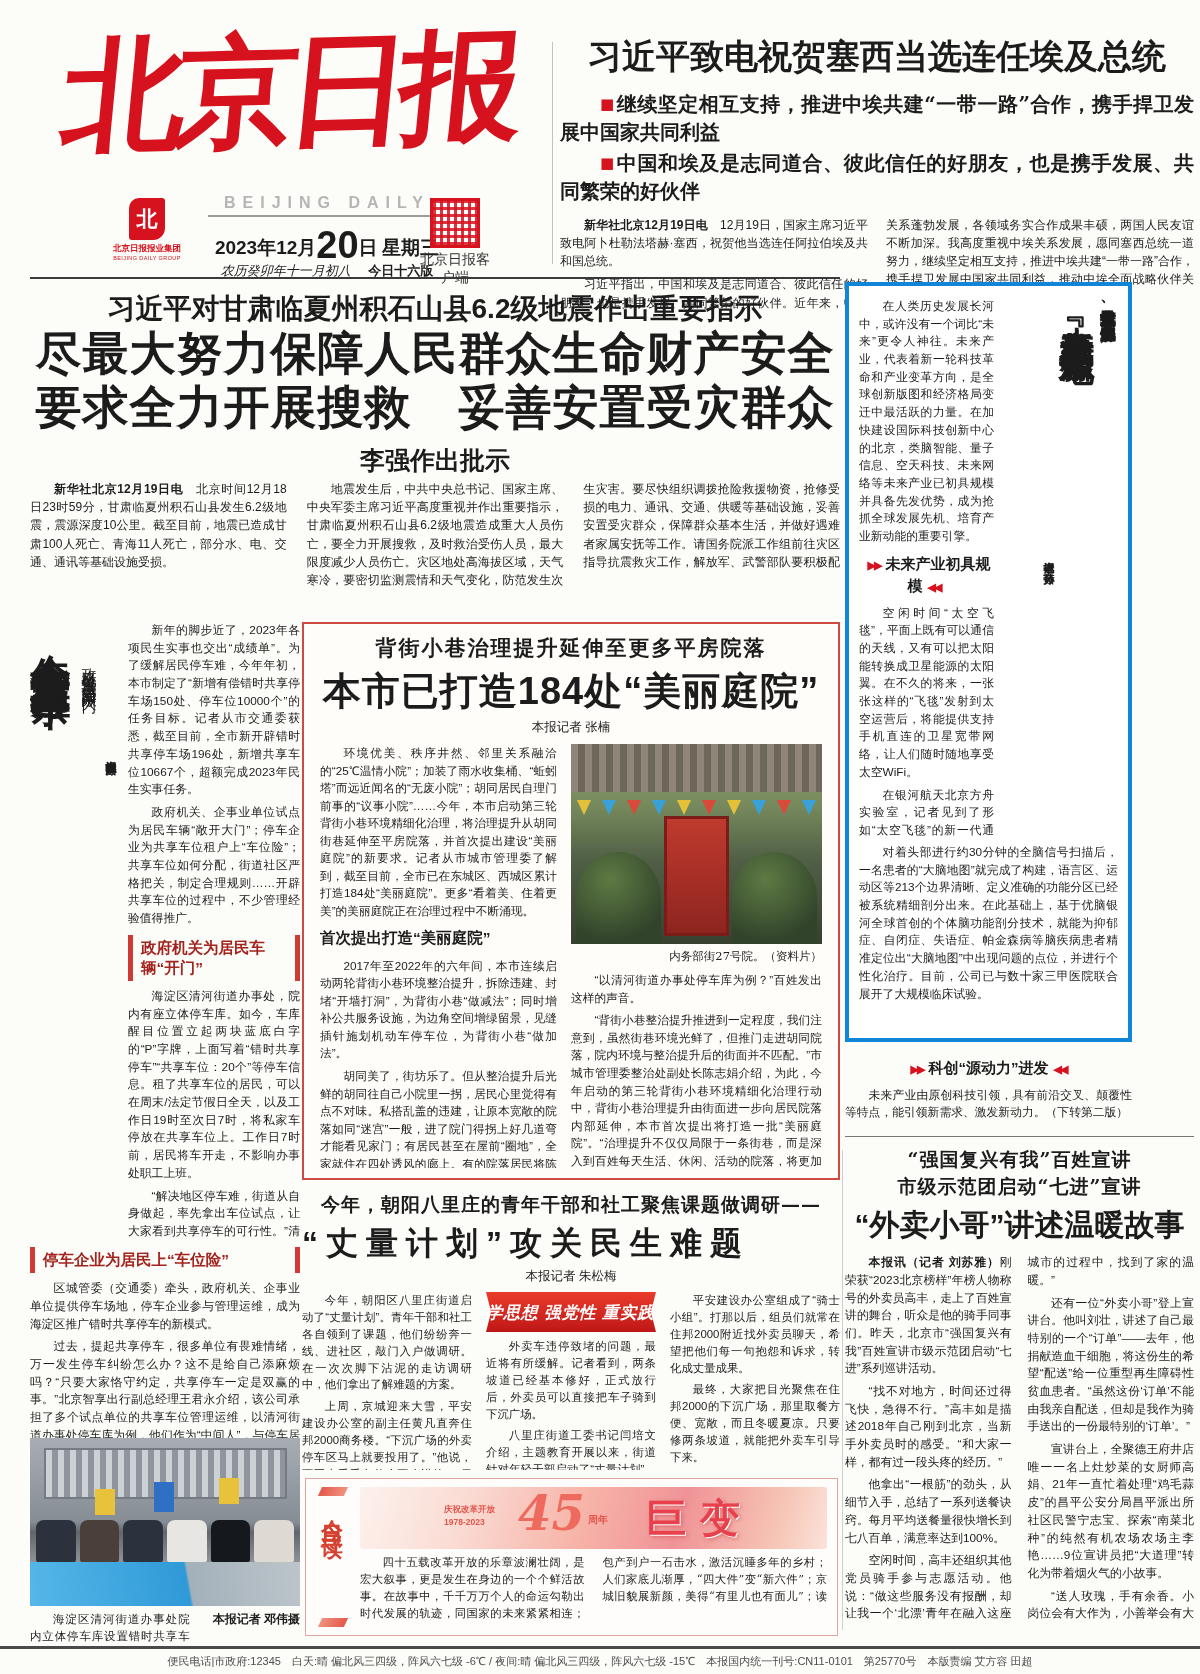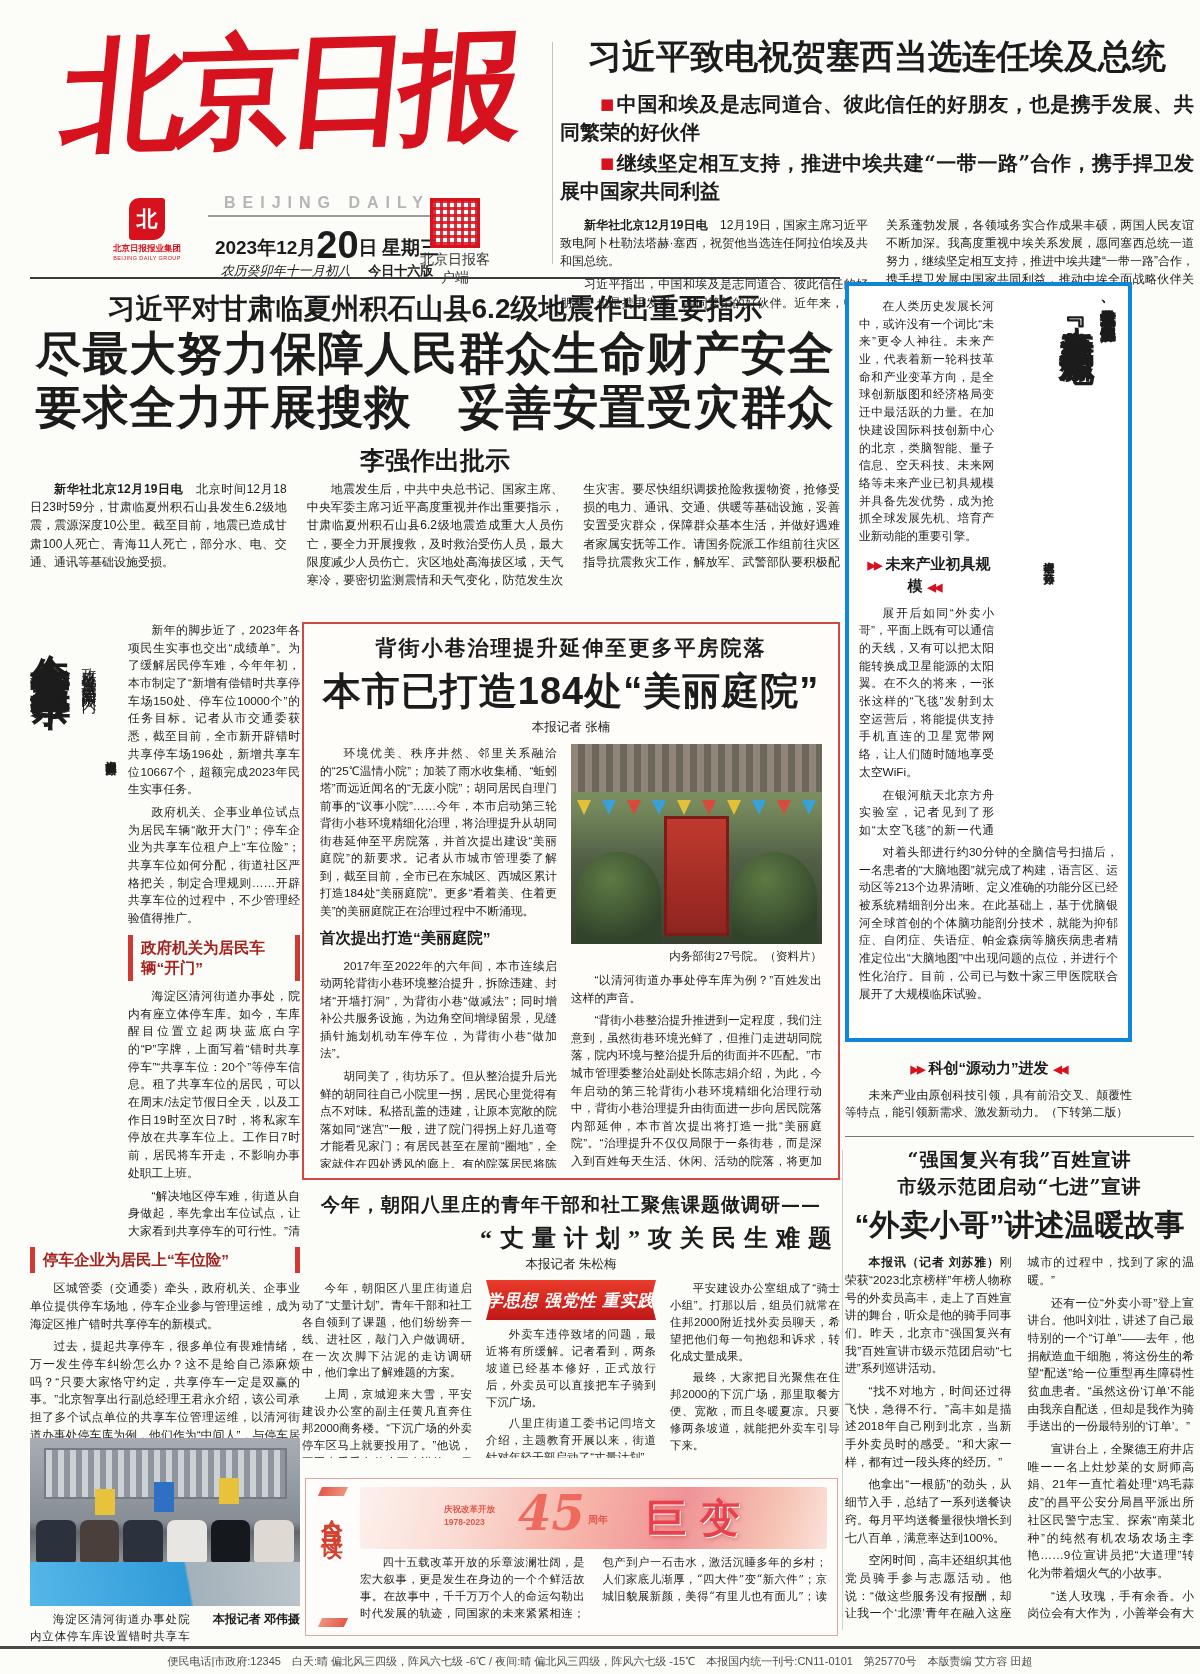--- a/index.html
+++ b/index.html
@@ -100,21 +100,21 @@
   .cy-flags{position:absolute;top:28%;left:0;right:0;display:flex;justify-content:space-around;}
   .cy-flags i{width:0;height:0;border-left:7px solid transparent;border-right:7px solid transparent;border-top:15px solid #e5c13a;}
   .cy-flags i:nth-child(2n){border-top-color:#3aa0d8;} .cy-flags i:nth-child(3n){border-top-color:#d84a3a;}
   .cy-door{position:absolute;left:37%;top:36%;width:26%;height:60%;background:linear-gradient(180deg,#c03a2e,#8e241f);border:3px solid #7a1d18;}
   .cy-bush{position:absolute;width:34%;height:46%;bottom:0;background:radial-gradient(circle at 40% 30%,#5e7a44,#31432a 75%);border-radius:50% 50% 0 0;}
   .cy-cap{font-family:"DejaVu Serif",serif;font-size:11.5px;text-align:right;margin:4px 0 6px;text-indent:0;}
 
   
   .meas{left:302px;top:1192px;width:538px;height:278px;overflow:hidden;}
   .me-kicker{font-family:"DejaVu Serif",serif;font-weight:bold;font-size:19px;text-align:center;letter-spacing:1px;}
-  .me-title{font-family:Liberation Serif, serif;font-weight:900;font-size:24px;text-align:right;letter-spacing:8px;margin:4px 0 2px;}
+  .me-title{font-family:Liberation Sans, sans-serif;font-weight:900;font-size:32px;text-align:left;letter-spacing:8px;margin:4px 0 2px;}
   .me-byline{font-size:12.5px;text-align:center;margin-bottom:7px;}
   .me-cols{display:flex;gap:14px;height:178px;overflow:hidden;font-size:11.4px;line-height:1.48;}
   .me-cols>div{flex:1;overflow:hidden;}
   .me-banner{height:40px;margin-bottom:6px;background:linear-gradient(180deg,#ea3c2c,#bf1717);color:#fff;
     font-weight:900;font-style:italic;font-size:16.5px;text-align:center;line-height:40px;letter-spacing:1px;
     clip-path:polygon(0 0,100% 0,97% 50%,100% 100%,0 100%,3% 50%);text-indent:0;white-space:nowrap;}
 
   
   .deliv{left:845px;top:1146px;width:349px;height:492px;overflow:hidden;}
   .dv-kicker{font-family:"DejaVu Serif",serif;font-weight:bold;font-size:19px;text-align:center;line-height:1.4;letter-spacing:1px;}
@@ -164,22 +164,22 @@
   <div class="abs mh-qr">
     <div class="qr-box"></div>
     <div class="qr-label">北京日报客户端</div>
   </div>
   <div class="abs v-div"></div>
   <div class="abs h-sep"></div>
 
   <div class="abs top-story">
     <div class="ts-head">习近平致电祝贺塞西当选连任埃及总统</div>
     <div class="ts-bullets">
+      <p><span class="sqr">■</span><span>继续坚定相互支持，推进中埃共建“一带一路”合作，携手捍卫发展中国家共同利益</span></p>
       <p><span class="sqr">■</span><span>中国和埃及是志同道合、彼此信任的好朋友，也是携手发展、共同繁荣的好伙伴</span></p>
-      <p><span class="sqr">■</span><span>继续坚定相互支持，推进中埃共建“一带一路”合作，携手捍卫发展中国家共同利益</span></p>
     </div>
     <div class="ts-body">
       <p><strong>新华社北京12月19日电</strong><span>　12月19日，国家主席习近平致电阿卜杜勒法塔赫·塞西，祝贺他当选连任阿拉伯埃及共和国总统。</span></p>
       <p>习近平指出，中国和埃及是志同道合、彼此信任的好朋友，也是携手发展、共同繁荣的好伙伴。近年来，中埃关系蓬勃发展，各领域务实合作成果丰硕，两国人民友谊不断加深。我高度重视中埃关系发展，愿同塞西总统一道努力，继续坚定相互支持，推进中埃共建“一带一路”合作，携手捍卫发展中国家共同利益，推动中埃全面战略伙伴关系不断迈上新台阶，更好造福两国人民。</p>
     </div>
   </div>
 
   <div class="abs ms-kicker">习近平对甘肃临夏州积石山县6.2级地震作出重要指示</div>
   <div class="abs ms-head">
     <div>尽最大努力保障人民群众生命财产安全</div>
@@ -190,21 +190,21 @@
     <p><strong>新华社北京12月19日电</strong><span>　北京时间12月18日23时59分，甘肃临夏州积石山县发生6.2级地震，震源深度10公里。截至目前，地震已造成甘肃100人死亡、青海11人死亡，部分水、电、交通、通讯等基础设施受损。</span></p>
     <p>地震发生后，中共中央总书记、国家主席、中央军委主席习近平高度重视并作出重要指示，甘肃临夏州积石山县6.2级地震造成重大人员伤亡，要全力开展搜救，及时救治受伤人员，最大限度减少人员伤亡。灾区地处高海拔区域，天气寒冷，要密切监测震情和天气变化，防范发生次生灾害。要尽快组织调拨抢险救援物资，抢修受损的电力、通讯、交通、供暖等基础设施，妥善安置受灾群众，保障群众基本生活，并做好遇难者家属安抚等工作。请国务院派工作组前往灾区指导抗震救灾工作，解放军、武警部队要积极配合地方开展抢险救灾，尽最大努力保障人民群众生命财产安全。</p>
 
   </div>
 
   <div class="abs future-box">
     <div class="fb-flex">
       <div class="fb-body">
         <p>在人类历史发展长河中，或许没有一个词比“未来”更令人神往。未来产业，代表着新一轮科技革命和产业变革方向，是全球创新版图和经济格局变迁中最活跃的力量。在加快建设国际科技创新中心的北京，类脑智能、量子信息、空天科技、未来网络等未来产业已初具规模并具备先发优势，成为抢抓全球发展先机、培育产业新动能的重要引擎。</p>
         <div class="sec-head"><span class="arr">▶▶</span><span>未来产业初具规模</span><span class="arr">◀◀</span></div>
-        <p>展开后如同“外卖小哥”，平面上既有可以通信的天线，又有可以把太阳能转换成卫星能源的太阳翼。在不久的将来，一张张这样的“飞毯”发射到太空运营后，将能提供支持手机直连的卫星宽带网络，让人们随时随地享受太空WiFi。</p>
+        <p>空闲时间“太空飞毯”，平面上既有可以通信的天线，又有可以把太阳能转换成卫星能源的太阳翼。在不久的将来，一张张这样的“飞毯”发射到太空运营后，将能提供支持手机直连的卫星宽带网络，让人们随时随地享受太空WiFi。</p>
         <p>在银河航天北京方舟实验室，记者见到了形如“太空飞毯”的新一代通信卫星——以“翼阵合一”为关键技术的相控阵天线和太阳翼一体化的通信卫星模型。公司创始人、董事长兼CEO徐鸣透露，团队目前已完成“翼阵合一”卫星的二维展开关键技术攻关。</p>
 
       </div>
       <div class="fb-right">
         <div class="fb-byline vrl">本报记者　孙奇茹</div>
         <div class="fb-title vrl">未来产业『风起』创新策源地</div>
         <div class="fb-kicker vrl">北京打通前沿技术成果转化、创业孵化和产业化全链条</div>
       </div>
     </div>
     <div class="fb-bottom">

